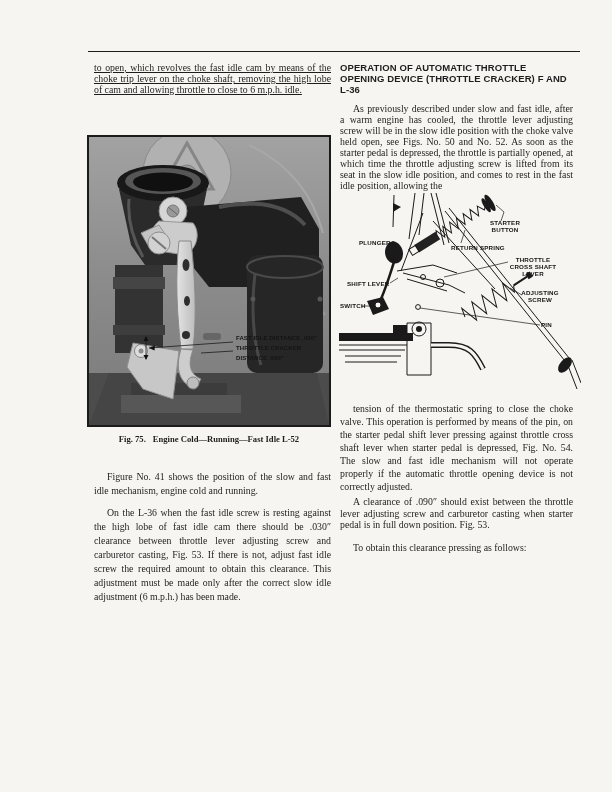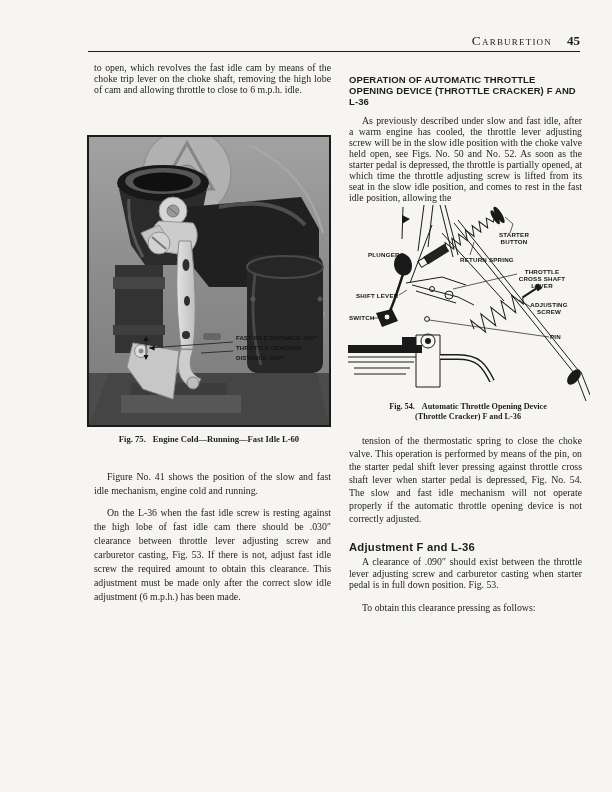--- a/index.html
+++ b/index.html
@@ -11,24 +11,24 @@
   }
   
   .page-header { position:absolute; top:31px; left:88px; width:492px; text-align:right; }
   .running-title { font-variant:small-caps; font-size:13.5px; letter-spacing:1.2px; }
   .page-number { font-size:13px; font-weight:bold; margin-left:15px; }
   .header-rule { position:absolute; top:51px; left:88px; width:492px; border-top:1.6px solid #1d1d1d; }
 
   
   .col { position:absolute; top:62px; }
   .col-left  { left:94px;  width:237px; }
-  .col-right { left:349px; width:233px;margin-top:12px; }
+  .col-right { left:340px; width:233px; }
 
   .body-text { font-size:9.8px; line-height:11px; text-align:justify; text-indent:13px; margin:0; }
-  .noindent { text-indent:0; }
+  .noindent { text-indent:0;text-decoration:underline; }
   .lead14 { line-height:14px; }
   .lead13 { line-height:13px; }
   .lead115 { line-height:11.5px; }
 
   .main-heading {
     margin:0; font-family:"Liberation Sans", sans-serif; font-weight:bold;
     font-size:9.5px; line-height:11px; letter-spacing:0.1px; text-align:left;
   }
   .sub-heading {
     margin:0; font-family:"Liberation Sans", sans-serif; font-weight:bold;
@@ -72,23 +72,20 @@
   svg text.photo-label {
     font-family:"Liberation Sans", sans-serif; font-size:6px; font-weight:600;
     letter-spacing:0.1px; fill:#141414;
   }
 </style>
 </head>
 <body>
 
 <div class="page">
 
-  <header class="page-header">
-    <span class="running-title">Carburetion</span><span class="page-number">45</span>
-  </header>
   <div class="header-rule"></div>
 
   <section class="col col-left">
     <p class="body-text noindent">to open, which revolves the fast idle cam by means of the choke trip lever on the choke shaft, removing the high lobe of cam and allowing throttle to close to 6 m.p.h. idle.</p>
 
     <figure class="photo-figure">
       <div class="photo-frame">
         <svg viewBox="0 0 240 288" width="240" height="288">
           <defs>
             <linearGradient id="pbg" x1="0" y1="0" x2="0" y2="1">
@@ -160,21 +157,21 @@
             <path d="M57,199 l-2.5,5 5,0 z" fill="#111111" stroke="none"></path>
             <path d="M57,223 l-2.5,-5 5,0 z" fill="#111111" stroke="none"></path>
             <path d="M60,211 l6,-2.5 -0.5,5 z" fill="#111111" stroke="none"></path>
           </g>
           <text class="photo-label" x="147" y="203">FAST IDLE DISTANCE .030″</text>
           <text class="photo-label" x="147" y="213">THROTTLE CRACKER</text>
           <text class="photo-label" x="147" y="223">DISTANCE .090″</text>
         </svg>
       </div>
       <figcaption class="fig-caption">
-        <span class="fig-label">Fig. 75.</span><span>Engine Cold—Running—Fast Idle L-60</span>
+        <span class="fig-label">Fig. 75.</span><span>Engine Cold—Running—Fast Idle L-52</span>
       </figcaption>
     </figure>
 
     <p class="body-text lead14 mt-figref">Figure No. 41 shows the position of the slow and fast idle mechanism, engine cold and running.</p>
 
 
     <p class="body-text lead14 mt-adjpara">On the L-36 when the fast idle screw is resting against the high lobe of fast idle cam there should be .030″ clearance between throttle lever adjusting screw and carburetor casting, Fig. 53.  If there is not, adjust fast idle screw the required amount to obtain this clearance.  This adjustment must be made only after the correct slow idle adjustment (6 m.p.h.) has been made.</p>
   </section>
 
   <section class="col col-right">
@@ -257,28 +254,23 @@
         </svg>
         <div class="dia-label wrap" style="left:151px; top:26px; width:34px;">STARTER BUTTON</div>
         <div class="dia-label" style="left:22px; top:46px;">PLUNGER</div>
         <div class="dia-label" style="left:114px; top:51px;">RETURN SPRING</div>
         <div class="dia-label wrap" style="left:172px; top:63px; width:48px;">THROTTLE CROSS SHAFT LEVER</div>
         <div class="dia-label" style="left:10px; top:87px;">SHIFT LEVER</div>
         <div class="dia-label wrap" style="left:184px; top:96px; width:38px;">ADJUSTING SCREW</div>
         <div class="dia-label" style="left:3px; top:109px;">SWITCH</div>
         <div class="dia-label" style="left:204px; top:128px;">PIN</div>
       </div>
-      <figcaption class="fig-caption-small">
-        <span class="fig-label">Fig. 54.</span><span>Automatic Throttle Opening Device</span><br>
-        <span>(Throttle Cracker) F and L-36</span>
-      </figcaption>
     </figure>
 
     <p class="body-text lead13 mt-tension">tension of the thermostatic spring to close the choke valve.  This operation is performed by means of the pin, on the starter pedal shift lever pressing against throttle cross shaft lever when starter pedal is depressed, Fig. No. 54.  The slow and fast idle mechanism will not operate properly if the automatic throttle opening device is not correctly adjusted.</p>
 
-    <h3 class="sub-heading mt-adjhead2">Adjustment F and L-36</h3>
 
     <p class="body-text lead115 mt-clear">A clearance of .090″ should exist between the throttle lever adjusting screw and carburetor casting when starter pedal is in full down position.  Fig. 53.</p>
 
     <p class="body-text mt-proceed">To obtain this clearance pressing as follows:</p>
   </section>
 
 </div>
 
 </body></html>

